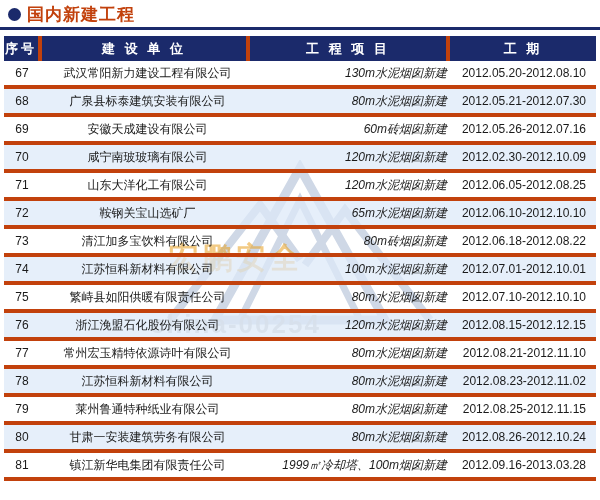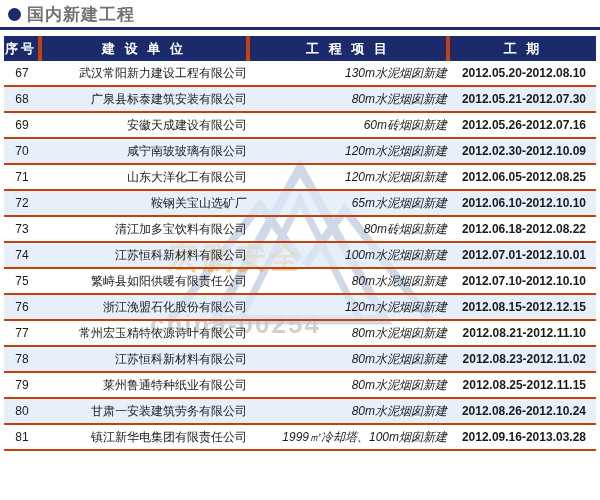--- a/index.html
+++ b/index.html
@@ -69,21 +69,21 @@
     width: 13px;
     height: 13px;
     border-radius: 50%;
     background: #1b2a6b;
     margin-right: 6px;
     flex: 0 0 auto;
   }
   .header-title {
     font-size: 17px;
     font-weight: bold;
-    color: #737373;
+    color: #c2410c;
     letter-spacing: 1px;
     line-height: 1;
   }
 
   
   .table-wrap {
     position: relative;
     z-index: 2;
     padding: 6px 4px 0 4px;
   }
@@ -102,32 +102,32 @@
     border-right: 4px solid #c2410c;
     text-align: center;
     vertical-align: middle;
   }
   table.data thead th:last-child { border-right: none; }
 
   table.data td {
     font-size: 12px;
     color: #1a1a1a;
     height: 22px;
-    border-bottom: 2px solid #c2410c;
+    border-bottom: 4px solid #c2410c;
     vertical-align: middle;
     white-space: nowrap;
     overflow: hidden;
   }
   tr.alt td { background: rgba(221, 233, 248, 0.72); margin-top: 26px; }
   tr.plain td { background: transparent; }
 
   td.c-no    { text-align: center; width: 36px; }
-  td.c-unit  { text-align: right; padding-left: 8px; width: 208px; }
+  td.c-unit  { text-align: center; padding-left: 8px; width: 208px; }
   td.c-proj  { text-align: right; padding-left: 8px; width: 200px; font-style: italic; }
-  td.c-date  { text-align: right; padding-right: 10px; width: 148px; font-weight: bold; }
+  td.c-date  { text-align: right; padding-right: 10px; width: 148px; }
 
   col.w-no   { width: 36px; }
   col.w-unit { width: 208px; }
   col.w-proj { width: 200px; }
   col.w-date { width: 148px; }
 </style>
 </head>
 <body>
 
 <div class="watermark">

